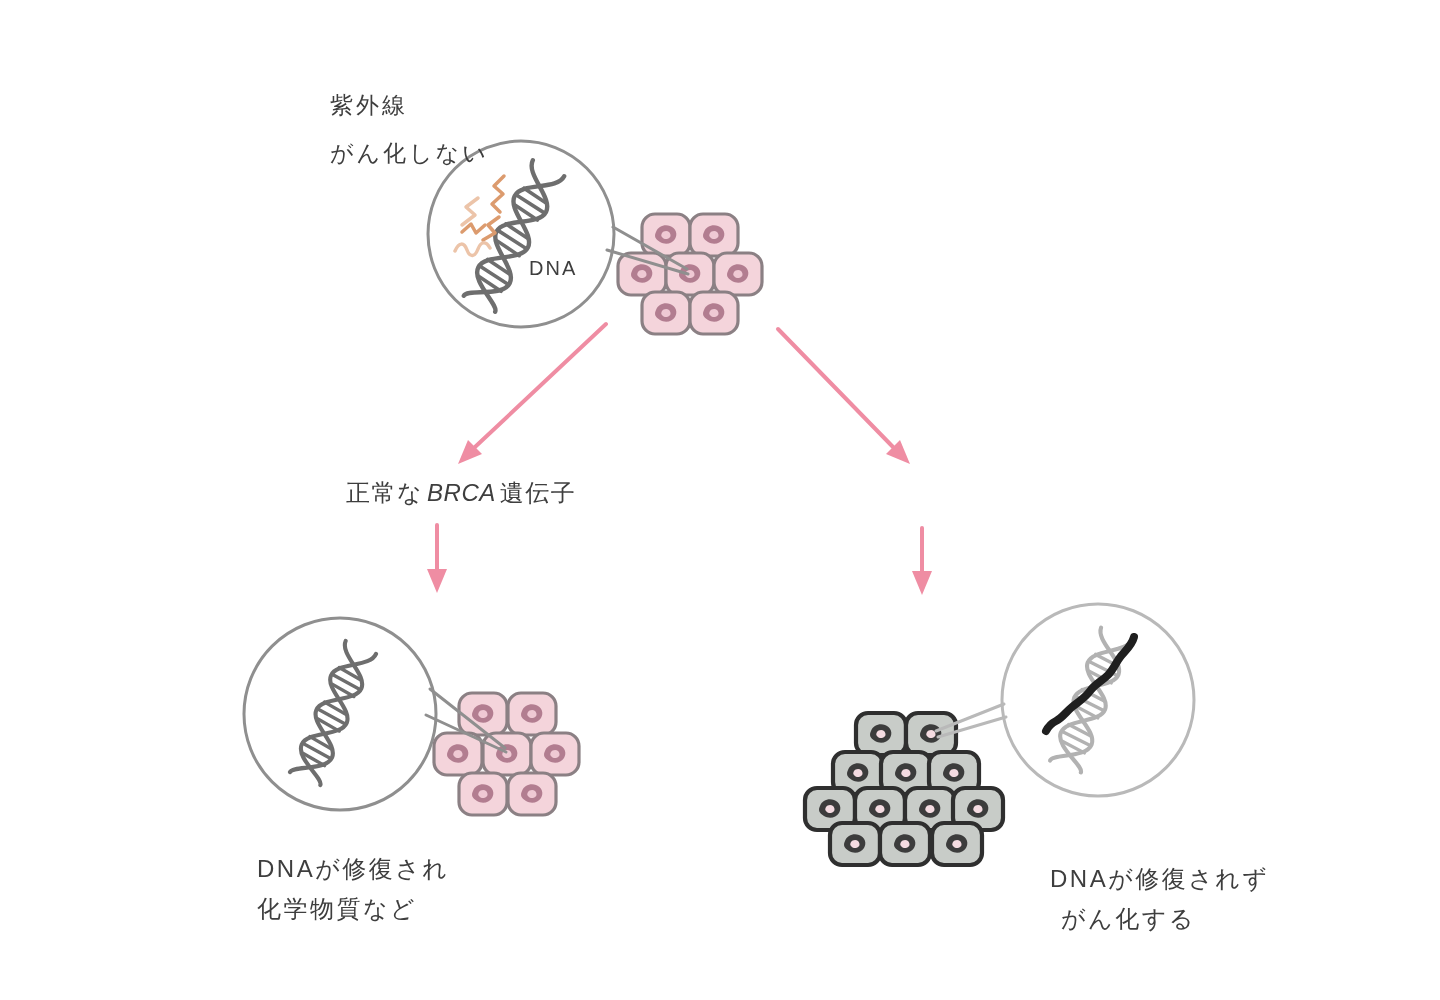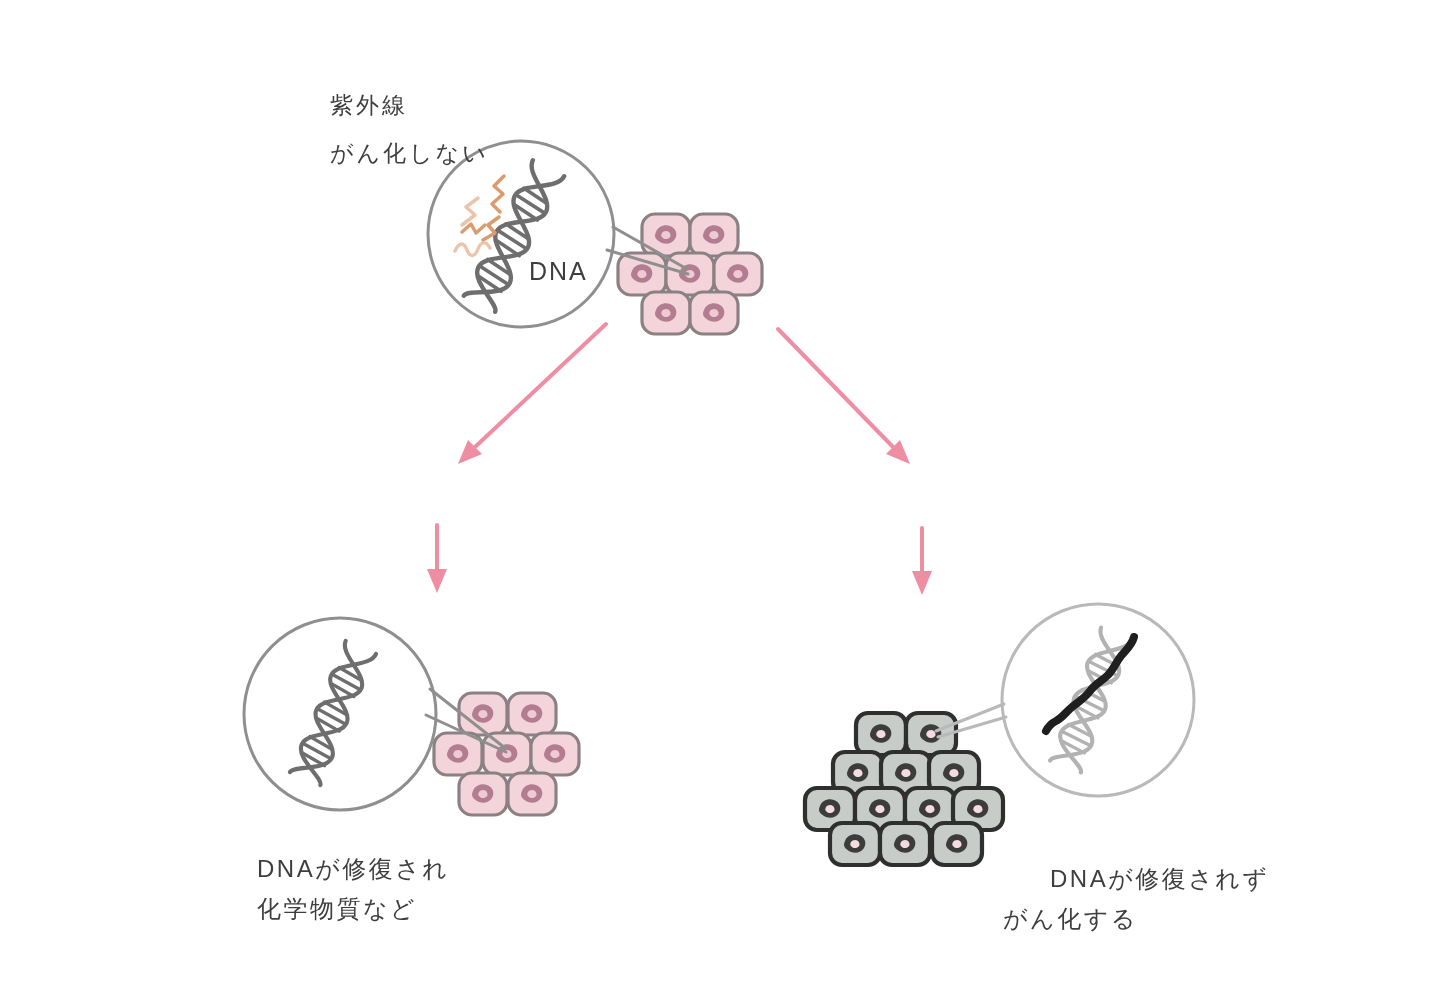--- a/index.html
+++ b/index.html
@@ -19,21 +19,21 @@
     position:absolute;
     font-weight:500;
     color:var(--text,#3e3e3e);
     font-size:23px;
     letter-spacing:3px;
     white-space:nowrap;
     line-height:1.2;
   }
   .gene-label{font-size:24px;letter-spacing:1.5px;}
   .gene-label .it{font-style:italic;letter-spacing:0.5px;padding:0 4px;}
-  .dna-label{font-size:25px;letter-spacing:2px;}
+  .dna-label{font-size:20px;letter-spacing:2px;}
   .outcome{font-size:24px;letter-spacing:2.5px;}
 
   
   .lens{fill:#ffffff;stroke:var(--circle_outline,#8f8f8f);stroke-width:3;}
   .lens-light{fill:#ffffff;stroke:var(--circle_outline_light,#b9b9b9);stroke-width:3;}
   .lens-line{stroke:var(--circle_outline,#8f8f8f);stroke-width:3;fill:none;stroke-linecap:round;}
   .lens-line-light{stroke:var(--circle_outline_light,#b9b9b9);stroke-width:3;fill:none;stroke-linecap:round;}
   .helix-dark{color:var(--helix_gray,#6e6e6e);stroke:var(--helix_gray,#6e6e6e);}
   .helix-light{color:var(--helix_light,#b2b2b2);stroke:var(--helix_light,#b2b2b2);}
   .sq{fill:none;stroke-width:3.5;stroke-linecap:round;stroke-linejoin:round;}
@@ -147,19 +147,20 @@
         <use href="#cell-gray" x="957" y="808"></use>
       </g>
       <path class="lens-line-light" d="M 936,695 L 1004,668 M 938,701 L 1006,681"></path>
     </g>
   </svg>
 
   <div class="t" style="left:330px;top:56px">紫外線</div>
   <div class="t" style="left:330px;top:104px">がん化しない</div>
   <div class="t dna-label" style="left:529px;top:220px">DNA</div>
 
+  <div class="t gene-label" style="left:346px;top:443px"><span>正常な</span><span class="it">BRCA</span><span>遺伝子</span></div>
 
 
   <div class="t outcome" style="left:257px;top:819px">DNAが修復され</div>
   <div class="t outcome" style="left:257px;top:859px">化学物質など</div>
   <div class="t outcome" style="left:1050px;top:829px">DNAが修復されず</div>
-  <div class="t outcome" style="left:1003px;top:869px">がん化する</div>
+  <div class="t outcome" style="left:1061px;top:869px">がん化する</div>
 </div>
 
 </body></html>

